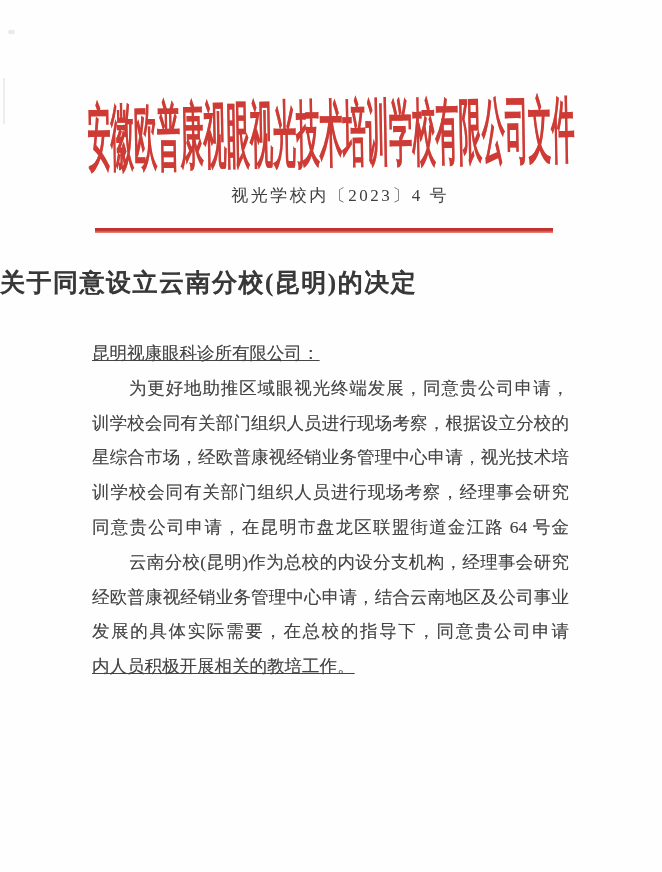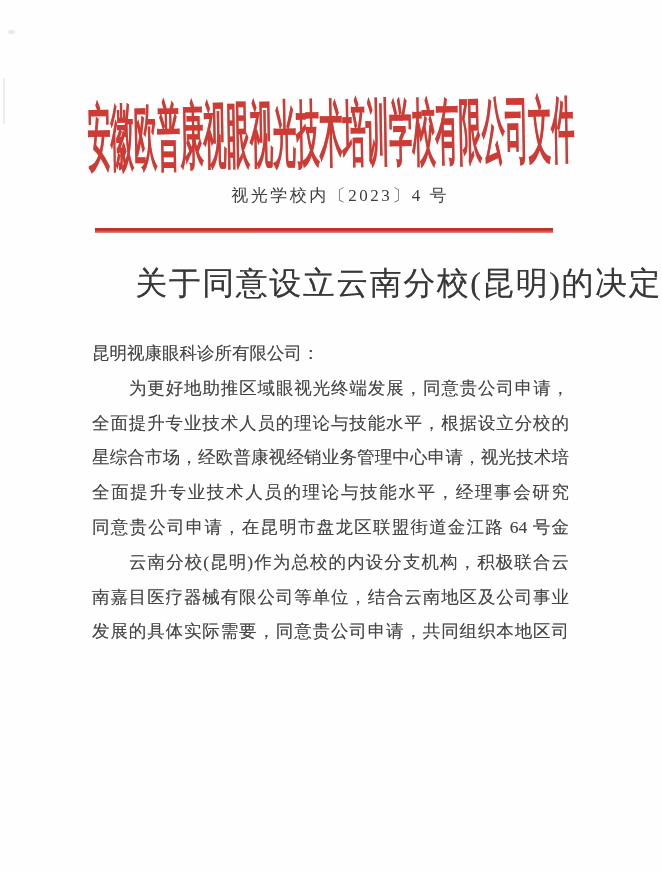--- a/index.html
+++ b/index.html
@@ -49,38 +49,38 @@
     color: #3e3e3e;
   }
   .doc-number .inner { margin-left: 18px; }
   .red-rule {
     position: absolute; left: 95px; top: 228px; width: 458px; height: 5px;
     background: linear-gradient(180deg, var(--rule-red-dark, #bf332c) 0%, var(--rule-red-dark, #bf332c) 45%, var(--rule-red-light, #ec8d84) 100%);
   }
   .doc-title {
     position: absolute; left: 0; right: 0; top: 263px; height: 40px;
     line-height: 40px;
-    text-align: right;
-    font-size: 32px;
+    text-align: left;
+    font-size: 25px;
     letter-spacing: 1.5px;
     color: #383838;
-    font-weight: 400;
+    font-weight: 700;
     text-shadow: 0 0 0.5px rgba(56,56,56,.5);
   }
   .body-text {
     position: absolute; left: 92px; top: 336px; width: 477px;
     font-size: 17.5px;
     line-height: 34.8px;
     color: var(--text-color, #454545);
     text-shadow: 0 0 0.5px rgba(69,69,69,.45);
   }
   .line { min-height: 34.8px; }
   .j { text-align: justify; text-align-last: justify; }
   .indent { padding-left: 37px; }
-  .end { text-align: right; text-align-last: left; }
+  .end { text-align: right; text-align-last: left; text-decoration: underline; }
 </style>
 </head>
 <body>
 
 <div class="page">
 
   <div class="speck-a"></div>
   <div class="speck-b"></div>
 
   <div class="org-title">
@@ -91,22 +91,23 @@
     <span class="inner">视光学校内〔2023〕4 号</span>
   </div>
 
   <div class="red-rule"></div>
 
   <div class="doc-title">关于同意设立云南分校(昆明)的决定</div>
 
   <div class="body-text">
     <div class="line end">昆明视康眼科诊所有限公司：</div>
     <div class="line j indent">为更好地助推区域眼视光终端发展，同意贵公司申请，</div>
-    <div class="line j">全面提升专业技术人员的理论与技能水平，根据设立分校的</div>
+    <div class="line j">训学校会同有关部门组织人员进行现场考察，根据设立分校的</div>
     <div class="line j">星综合市场，经欧普康视经销业务管理中心申请，视光技术培</div>
-    <div class="line j">全面提升专业技术人员的理论与技能水平，经理事会研究</div>
+    <div class="line j">训学校会同有关部门组织人员进行现场考察，经理事会研究</div>
     <div class="line j">同意贵公司申请，在昆明市盘龙区联盟街道金江路 64 号金</div>
-    <div class="line j indent">云南分校(昆明)作为总校的内设分支机构，积极联合云</div>
-    <div class="line j">南嘉目医疗器械有限公司等单位，结合云南地区及公司事业</div>
-    <div class="line j">发展的具体实际需要，同意贵公司申请，共同组织本地区司</div>
+    <div class="line j indent">云南分校(昆明)作为总校的内设分支机构，经理事会研究</div>
+    <div class="line j">经欧普康视经销业务管理中心申请，结合云南地区及公司事业</div>
+    <div class="line j">发展的具体实际需要，在总校的指导下，同意贵公司申请</div>
+    <div class="line end">内人员积极开展相关的教培工作。</div>
   </div>
 
 </div>
 
 </body></html>

